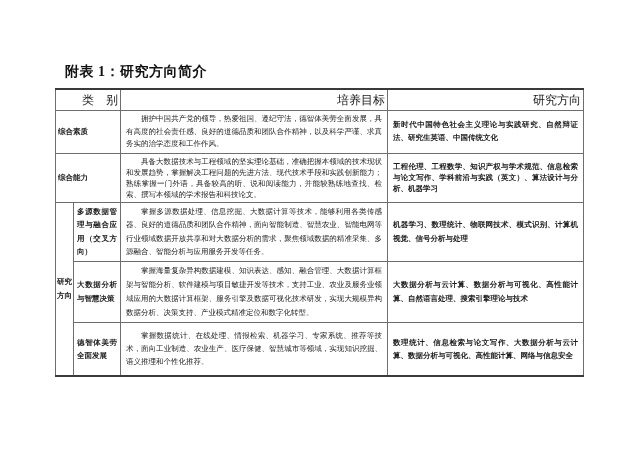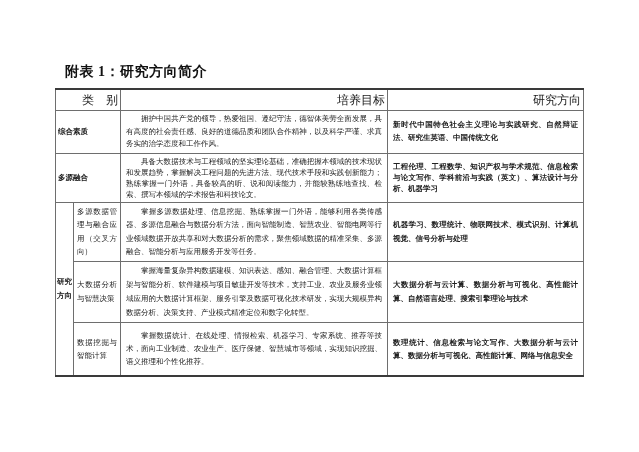--- a/index.html
+++ b/index.html
@@ -66,20 +66,21 @@
     font-weight: bold;
     text-align: right;
     padding: 1px;
     line-height: 11px;
     color: #1a1a1a;
   }
   td.subcat {
     padding: 2px 3px;
     text-align: justify;
     line-height: 12px;
+    font-weight: bold;
   }
   td.obj {
     text-align: justify;
   }
   td.obj .para {
     margin: 0;
     text-indent: 2em;
   }
   td.course {
     text-align: justify;
@@ -118,46 +119,46 @@
 
       <tr class="r1">
         <td colspan="2" class="cat">综合素质</td>
         <td class="obj">
           <p class="para">拥护中国共产党的领导，热爱祖国、遵纪守法，德智体美劳全面发展，具有高度的社会责任感、良好的道德品质和团队合作精神，以及科学严谨、求真务实的治学态度和工作作风。</p>
         </td>
         <td class="course">新时代中国特色社会主义理论与实践研究、自然辩证法、研究生英语、中国传统文化</td>
       </tr>
 
       <tr class="r2">
-        <td colspan="2" class="cat">多源融合</td>
+        <td colspan="2" class="cat">综合能力</td>
         <td class="obj">
           <p class="para">具备大数据技术与工程领域的坚实理论基础，准确把握本领域的技术现状和发展趋势，掌握解决工程问题的先进方法、现代技术手段和实践创新能力；熟练掌握一门外语，具备较高的听、说和阅读能力，并能较熟练地查找、检索、撰写本领域的学术报告和科技论文。</p>
         </td>
         <td class="course">工程伦理、工程数学、知识产权与学术规范、信息检索与论文写作、学科前沿与实践（英文）、算法设计与分析、机器学习</td>
       </tr>
 
       <tr class="r3">
         <td rowspan="3" class="vlabel">研究方向</td>
         <td class="subcat">多源数据管理与融合应用（交叉方向）</td>
         <td class="obj">
-          <p class="para">掌握多源数据处理、信息挖掘、熟练掌握一门外语，能够利用各类传感器、多源信息融合与数据分析方法，面向智能制造、智慧农业、智能电网等行业领域数据开放共享和对大数据分析的需求，聚焦领域数据的精准采集、多源融合、智能分析与应用服务开发等任务。</p>
+          <p class="para">掌握多源数据处理、信息挖掘、大数据计算等技术，能够利用各类传感器、良好的道德品质和团队合作精神，面向智能制造、智慧农业、智能电网等行业领域数据开放共享和对大数据分析的需求，聚焦领域数据的精准采集、多源融合、智能分析与应用服务开发等任务。</p>
         </td>
         <td class="course">机器学习、数理统计、物联网技术、模式识别、计算机视觉、信号分析与处理</td>
       </tr>
 
       <tr class="r4">
         <td class="subcat">大数据分析与智慧决策</td>
         <td class="obj">
           <p class="para">掌握海量复杂异构数据建模、知识表达、感知、融合管理、大数据计算框架与智能分析、软件建模与项目敏捷开发等技术，支持工业、农业及服务业领域应用的大数据计算框架、服务引擎及数据可视化技术研发，实现大规模异构数据分析、决策支持、产业模式精准定位和数字化转型。</p>
         </td>
         <td class="course">大数据分析与云计算、数据分析与可视化、高性能计算、自然语言处理、搜索引擎理论与技术</td>
       </tr>
 
       <tr class="r5">
-        <td class="subcat">数据挖掘与智能计算</td>
+        <td class="subcat">德智体美劳全面发展</td>
         <td class="obj">
           <p class="para">掌握数据统计、在线处理、情报检索、机器学习、专家系统、推荐等技术，面向工业制造、农业生产、医疗保健、智慧城市等领域，实现知识挖掘、语义推理和个性化推荐。</p>
         </td>
         <td class="course">数理统计、信息检索与论文写作、大数据分析与云计算、数据分析与可视化、高性能计算、网络与信息安全</td>
       </tr>
     </tbody>
   </table>
 </div>
 
 </body></html>

